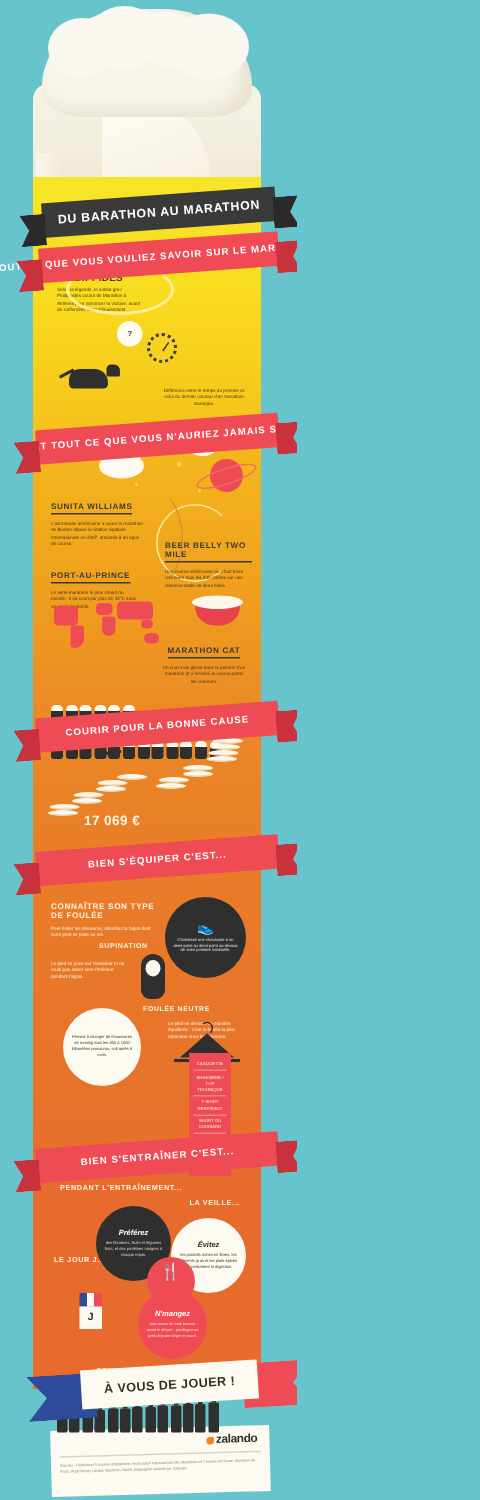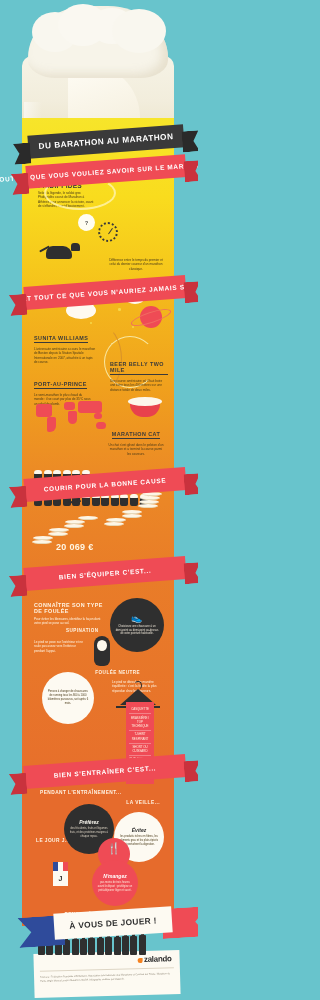--- a/index.html
+++ b/index.html
@@ -600,21 +600,21 @@
     </div>
     <div class="coins" style="left:10px;top:40px;width:70px;height:34px">
       <div class="coin" style="left:0;top:30px"></div>
       <div class="coin" style="left:1px;top:26px"></div>
       <div class="coin" style="left:16px;top:22px"></div>
       <div class="coin" style="left:17px;top:18px"></div>
       <div class="coin" style="left:32px;top:14px"></div>
       <div class="coin" style="left:33px;top:10px"></div>
       <div class="coin" style="left:46px;top:6px"></div>
     </div>
-    <div class="money-fig" style="left:34px;top:72px">20 069 €</div>
+    <div class="money-fig" style="left:34px;top:72px">17 069 €</div>
 
     <div class="coins" style="left:82px;top:16px;width:64px;height:40px">
       <div class="coin" style="left:0;top:36px"></div>
       <div class="coin" style="left:2px;top:32px"></div>
       <div class="coin" style="left:18px;top:28px"></div>
       <div class="coin" style="left:18px;top:24px"></div>
       <div class="coin" style="left:34px;top:18px"></div>
       <div class="coin" style="left:35px;top:14px"></div>
       <div class="coin" style="left:36px;top:10px"></div>
       <div class="coin" style="left:38px;top:6px"></div>

